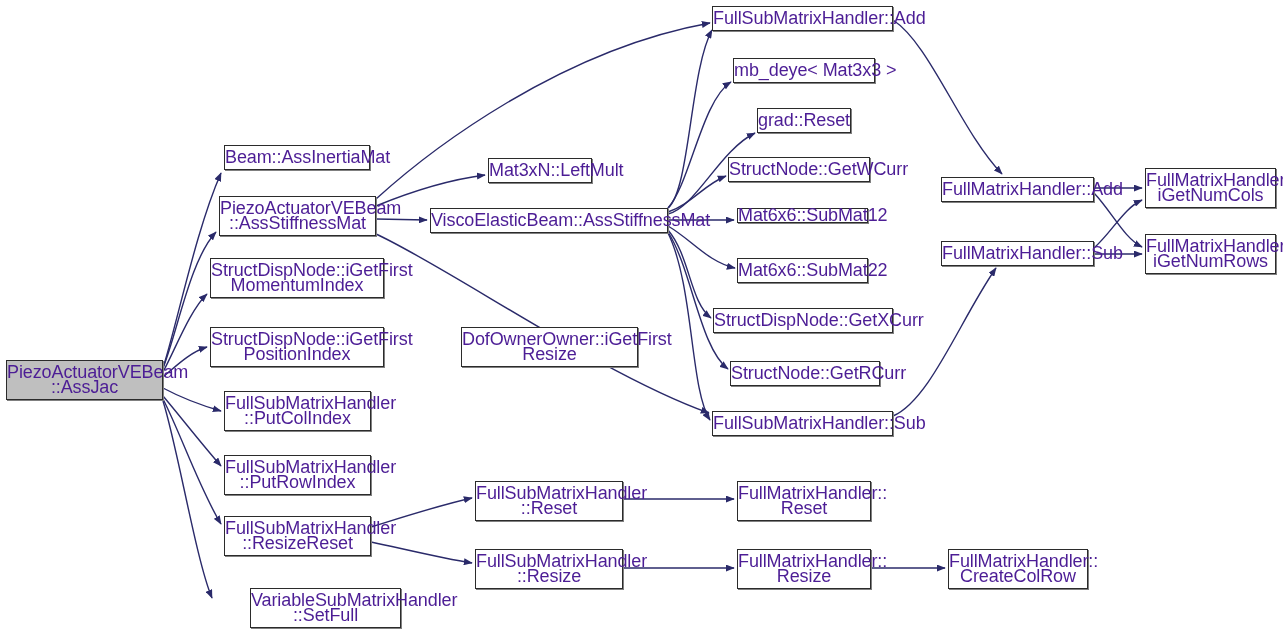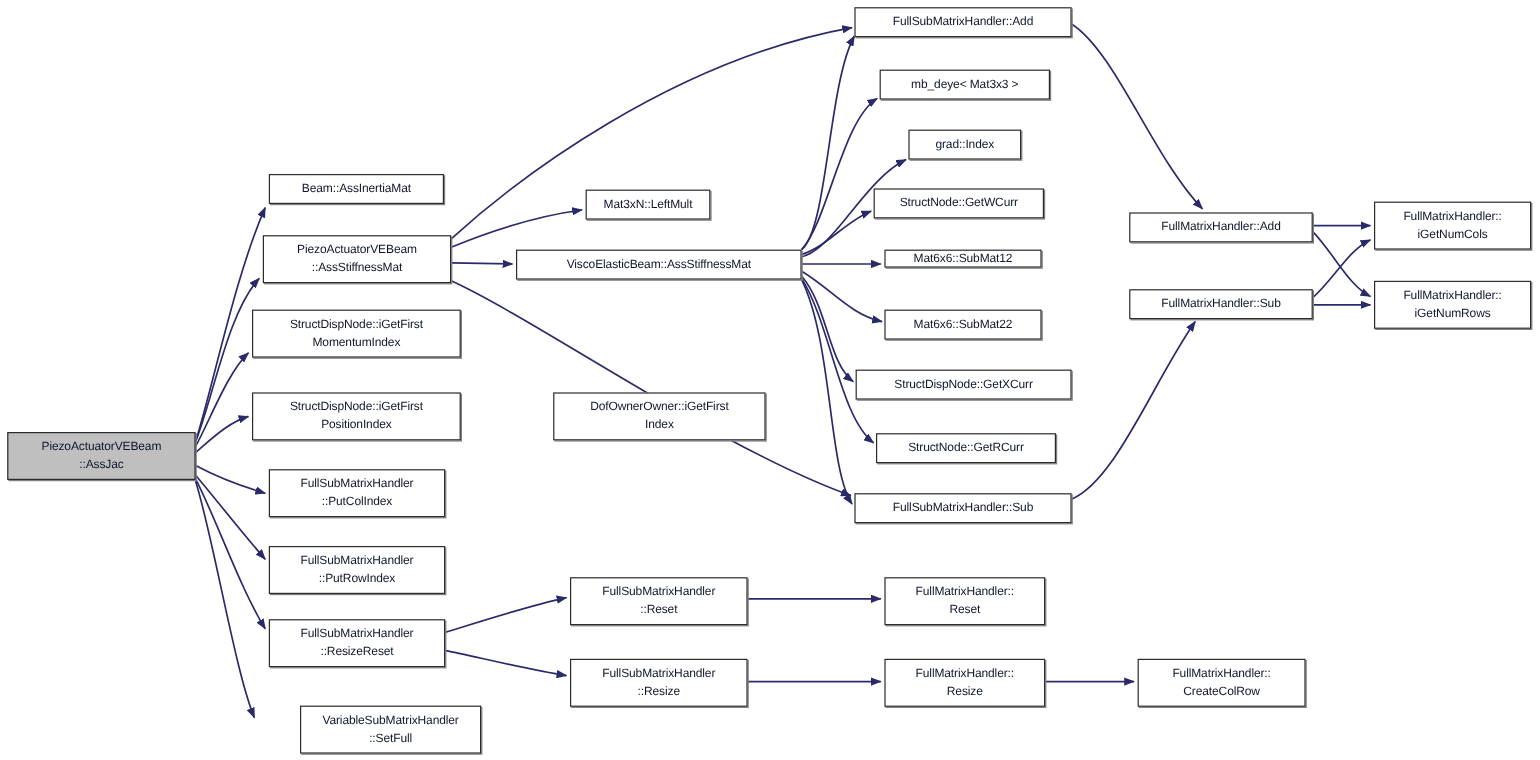--- a/index.html
+++ b/index.html
@@ -21,22 +21,22 @@
     top: 0;
     width: 1283px;
     height: 633px;
     pointer-events: none;
   }
   .node {
     position: absolute;
     box-sizing: border-box;
     border: 1px solid #2b2b2b;
     background: #ffffff;
-    color: #0f172a;
-    font-size: 10px;
+    color: #4c1d95;
+    font-size: 18px;
     line-height: 15.5px;
     text-align: center;
     display: flex;
     align-items: center;
     justify-content: center;
     white-space: pre;
     letter-spacing: -0.1px;
     box-shadow: 1px 1px 0 #808080;
   }
   .node.root {
@@ -106,28 +106,28 @@
 ::PutColIndex</span></div>
       <div class="node" style="left: 224px; top: 455px; width: 147px; height: 40px; border-color: rgb(43, 43, 43); background: rgb(255, 255, 255);"><span>FullSubMatrixHandler
 ::PutRowIndex</span></div>
       <div class="node" style="left: 224px; top: 516px; width: 147px; height: 40px; border-color: rgb(43, 43, 43); background: rgb(255, 255, 255);"><span>FullSubMatrixHandler
 ::ResizeReset</span></div>
       <div class="node" style="left: 210px; top: 588px; width: 151px; height: 40px; border-color: rgb(43, 43, 43); background: rgb(255, 255, 255); margin-left: 40px;"><span>VariableSubMatrixHandler
 ::SetFull</span></div>
       <div class="node" style="left: 488px; top: 158px; width: 104px; height: 25px; border-color: rgb(43, 43, 43); background: rgb(255, 255, 255);"><span>Mat3xN::LeftMult</span></div>
       <div class="node" style="left: 430px; top: 208px; width: 238px; height: 25px; border-color: rgb(43, 43, 43); background: rgb(255, 255, 255);"><span>ViscoElasticBeam::AssStiffnessMat</span></div>
       <div class="node" style="left: 461px; top: 327px; width: 177px; height: 40px; border-color: rgb(43, 43, 43); background: rgb(255, 255, 255);"><span>DofOwnerOwner::iGetFirst
-Index</span></div>
+Resize</span></div>
       <div class="node" style="left: 475px; top: 481px; width: 148px; height: 40px; border-color: rgb(43, 43, 43); background: rgb(255, 255, 255);"><span>FullSubMatrixHandler
 ::Reset</span></div>
       <div class="node" style="left: 475px; top: 549px; width: 148px; height: 40px; border-color: rgb(43, 43, 43); background: rgb(255, 255, 255);"><span>FullSubMatrixHandler
 ::Resize</span></div>
       <div class="node" style="left: 712px; top: 6px; width: 181px; height: 25px; border-color: rgb(43, 43, 43); background: rgb(255, 255, 255);"><span>FullSubMatrixHandler::Add</span></div>
       <div class="node" style="left: 733px; top: 58px; width: 142px; height: 25px; border-color: rgb(43, 43, 43); background: rgb(255, 255, 255);"><span>mb_deye&lt; Mat3x3 &gt;</span></div>
-      <div class="node" style="left: 757px; top: 108px; width: 94px; height: 25px; border-color: rgb(43, 43, 43); background: rgb(255, 255, 255);"><span>grad::Index</span></div>
+      <div class="node" style="left: 757px; top: 108px; width: 94px; height: 25px; border-color: rgb(43, 43, 43); background: rgb(255, 255, 255);"><span>grad::Reset</span></div>
       <div class="node" style="left: 728px; top: 157px; width: 142px; height: 25px; border-color: rgb(43, 43, 43); background: rgb(255, 255, 255);"><span>StructNode::GetWCurr</span></div>
       <div class="node" style="left: 737px; top: 208px; width: 131px; height: 15px; border-color: rgb(43, 43, 43); background: rgb(255, 255, 255);"><span>Mat6x6::SubMat12</span></div>
       <div class="node" style="left: 737px; top: 258px; width: 131px; height: 25px; border-color: rgb(43, 43, 43); background: rgb(255, 255, 255);"><span>Mat6x6::SubMat22</span></div>
       <div class="node" style="left: 713px; top: 308px; width: 180px; height: 25px; border-color: rgb(43, 43, 43); background: rgb(255, 255, 255);"><span>StructDispNode::GetXCurr</span></div>
       <div class="node" style="left: 730px; top: 361px; width: 150px; height: 25px; border-color: rgb(43, 43, 43); background: rgb(255, 255, 255);"><span>StructNode::GetRCurr</span></div>
       <div class="node" style="left: 712px; top: 411px; width: 181px; height: 25px; border-color: rgb(43, 43, 43); background: rgb(255, 255, 255);"><span>FullSubMatrixHandler::Sub</span></div>
       <div class="node" style="left: 737px; top: 481px; width: 134px; height: 40px; border-color: rgb(43, 43, 43); background: rgb(255, 255, 255);"><span>FullMatrixHandler::
 Reset</span></div>
       <div class="node" style="left: 737px; top: 549px; width: 134px; height: 40px; border-color: rgb(43, 43, 43); background: rgb(255, 255, 255);"><span>FullMatrixHandler::
 Resize</span></div>

